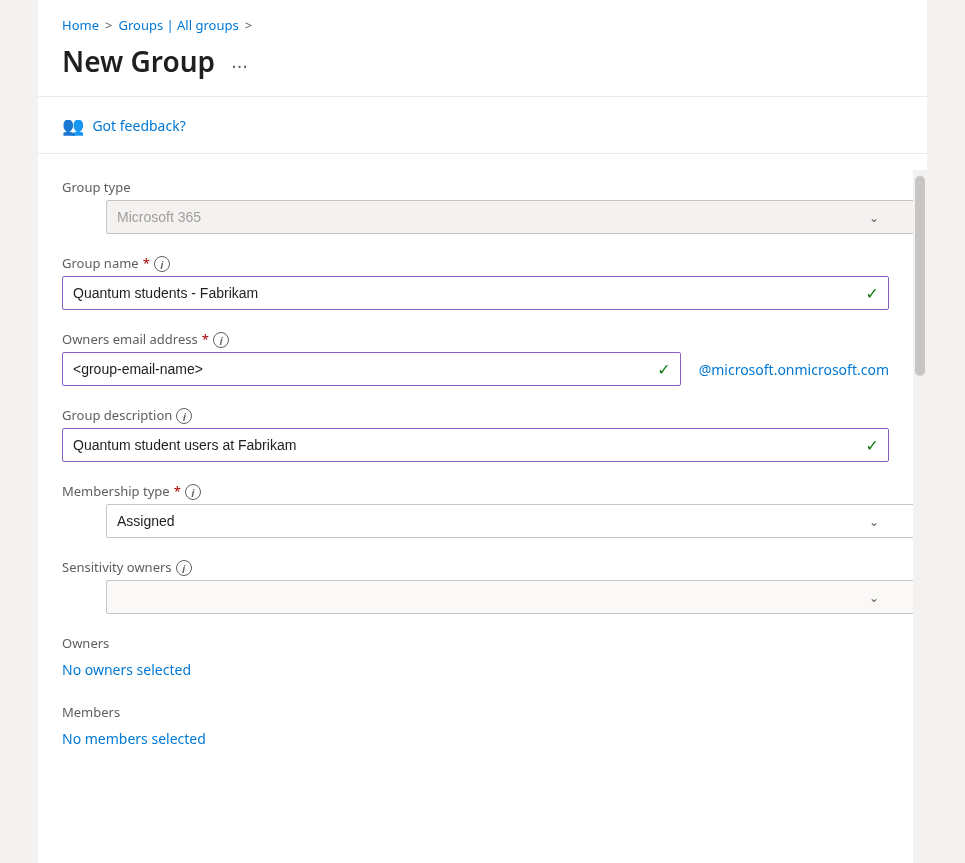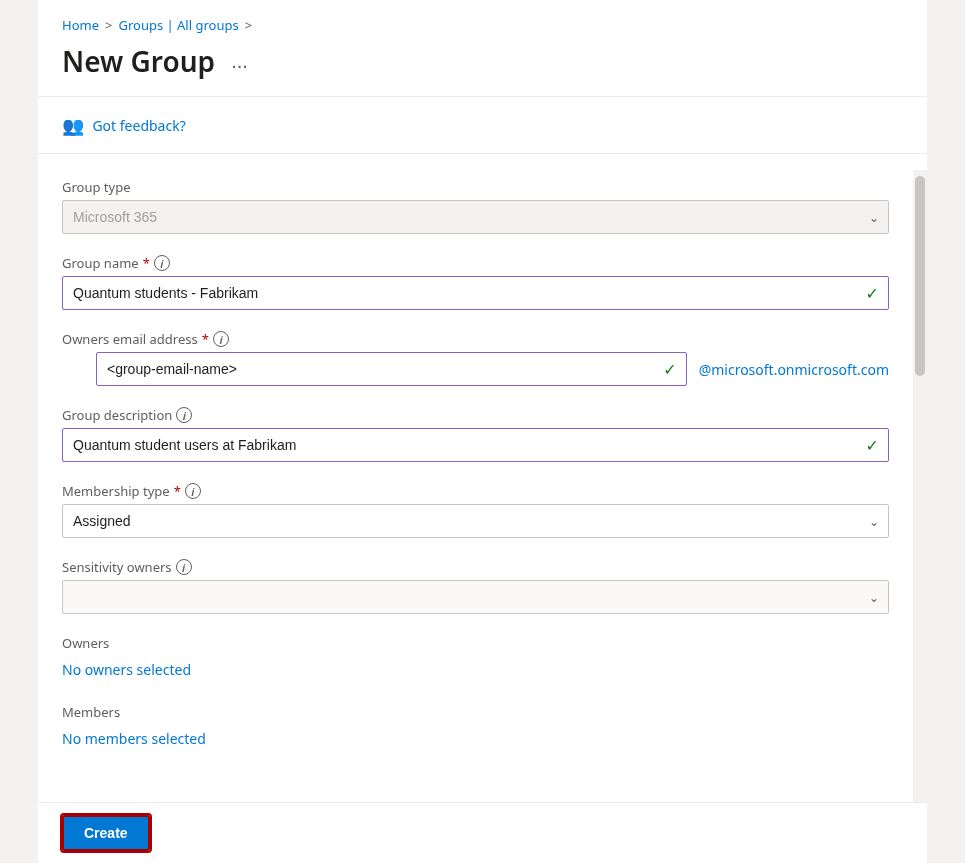--- a/index.html
+++ b/index.html
@@ -104,21 +104,21 @@
       top: 4px;
     }
     .form-group {
       margin-bottom: 20px;
     }
     .form-label {
       font-size: 13px;
       color: #a80000;
       margin-bottom: 4px;
       display: flex;
-      align-items: center;
+      align-items: flex-end;
       gap: 4px;
     }
     .form-label.optional {
       color: #605e5c;
     }
     .required-star {
       color: #a80000;
       font-size: 13px;
     }
     .info-icon {
@@ -141,20 +141,21 @@
     .form-select {
       width: 100%;
       padding: 8px 32px 8px 10px;
       font-size: 14px;
       border: 1px solid #c8c6c4;
       border-radius: 2px;
       appearance: none;
       background: #fff;
       color: #201f1e;
       cursor: pointer;
+      margin-left: 44px;
     }
     .select-chevron {
       position: absolute;
       right: 10px;
       top: 50%;
       transform: translateY(-50%);
       pointer-events: none;
       color: #605e5c;
       font-size: 12px;
     }
@@ -166,22 +167,21 @@
       border-radius: 2px;
       color: #201f1e;
       outline: none;
     }
     .input-wrapper {
       position: relative;
       display: flex;
       align-items: center;
     }
     .input-wrapper.with-suffix {
-      gap: 12px;
-      margin-left: 34px;
+      gap: 18px;
     }
     .input-inner {
       position: relative;
       flex: 1;
       border-radius: 12px;
     }
     .check-icon {
       position: absolute;
       right: 10px;
       top: 50%;
@@ -354,16 +354,13 @@
         <a class="no-selection-link">No members selected</a>
       </div>
 
     </div>
 
     <div class="scrollbar-area">
       <div class="scrollbar-thumb"></div>
     </div>
   </div>
 
-  <div class="footer-area">
-    <button class="create-btn">Create</button>
-  </div>
 </div>
 
 </body></html>

